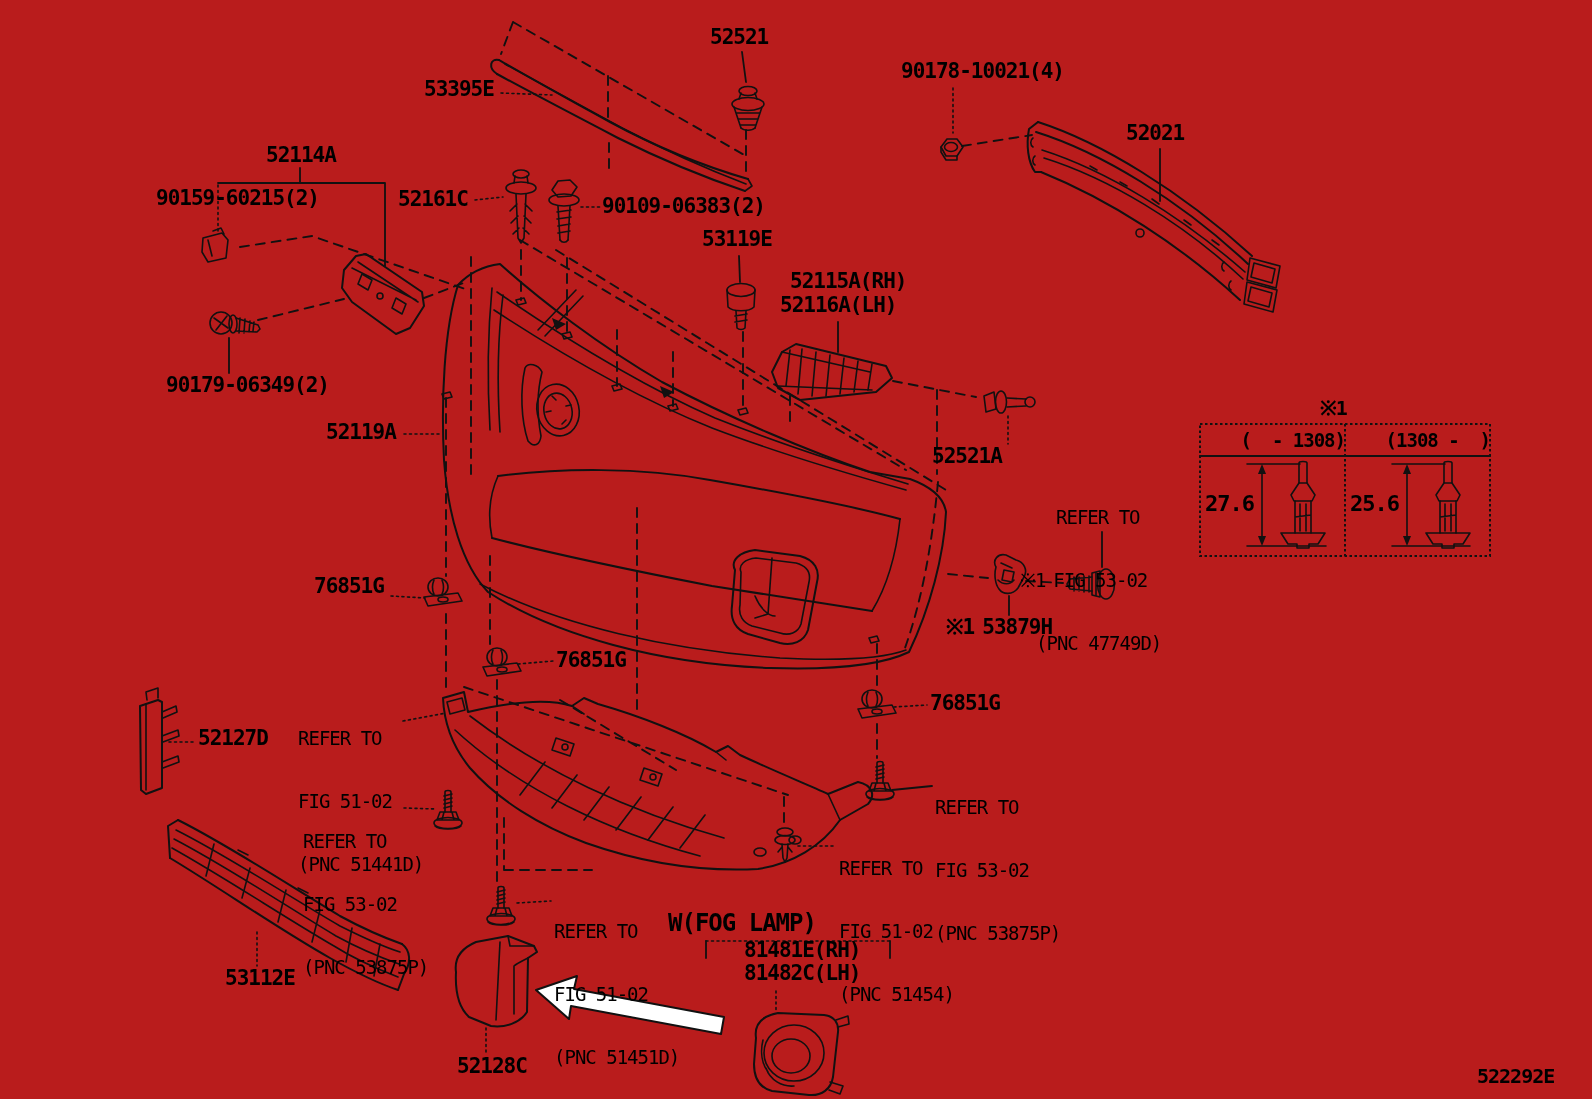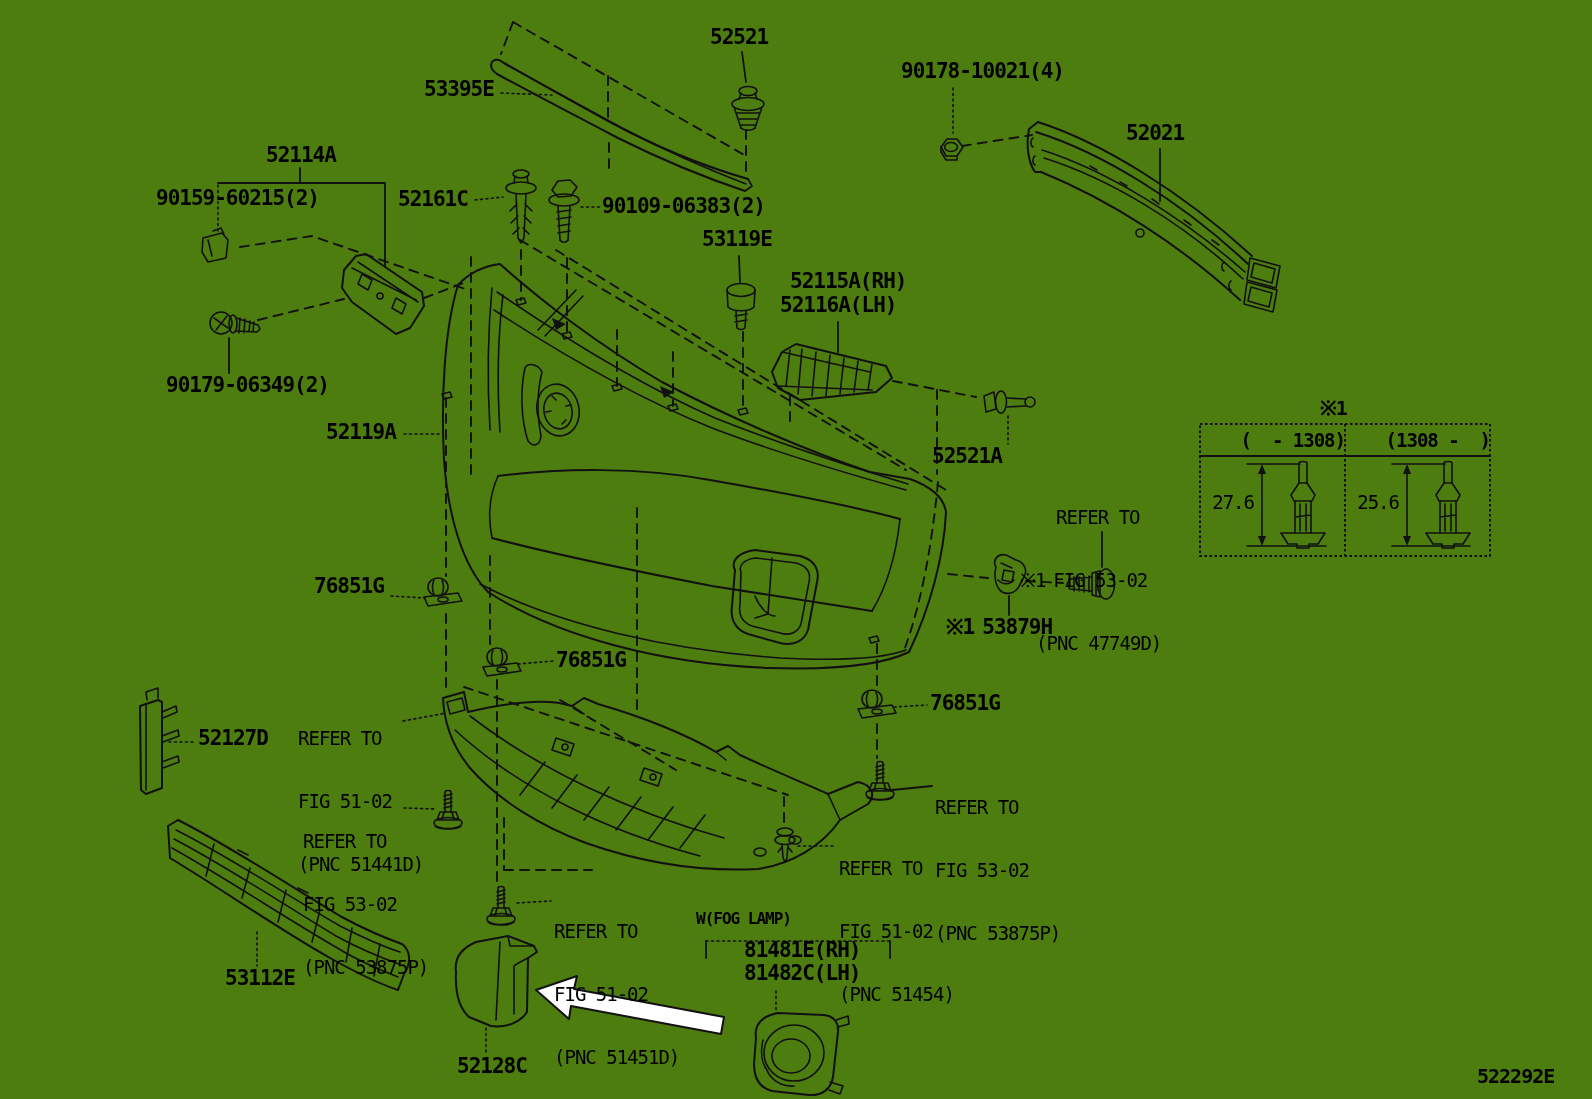--- a/index.html
+++ b/index.html
@@ -1,22 +1,22 @@
 <!DOCTYPE html>
 <html><head>
 <meta charset="utf-8">
 <style>
   html,body{margin:0;padding:0;background:#fff}
-  .stage{position:relative;width:1592px;height:1099px;background:#4d7c0f;overflow:hidden;
+  .stage{position:relative;width:1592px;height:1099px;background:#b91c1c;overflow:hidden;
          font-family:"DejaVu Sans Mono","Liberation Mono",monospace;color:#000}
   .stage svg{position:absolute;left:0;top:0}
   .lbl{position:absolute;font-weight:bold;font-size:21px;line-height:1.0;letter-spacing:-1px;white-space:pre}
   .ref{position:absolute;font-weight:normal;font-size:19px;line-height:21px;letter-spacing:-1px;white-space:pre}
   .hdr{position:absolute;font-weight:bold;font-size:19px;letter-spacing:-1px;text-align:right;white-space:pre}
-  .dim{position:absolute;font-weight:normal;font-size:19px;letter-spacing:-1px;text-align:right;white-space:pre}
+  .dim{position:absolute;font-weight:bold;font-size:22px;letter-spacing:-1px;text-align:right;white-space:pre}
   .mk2{margin-left:8px}
   .s {fill:none;stroke:#111;stroke-width:2;stroke-linecap:round;stroke-linejoin:round}
   .s1{fill:none;stroke:#111;stroke-width:1.6;stroke-linecap:round;stroke-linejoin:round}
   .ld{fill:none;stroke:#111;stroke-width:1.8;stroke-linecap:round}
   .dot{fill:none;stroke:#111;stroke-width:1.6;stroke-dasharray:2 3.5;stroke-linecap:round}
   .dsh{fill:none;stroke:#111;stroke-width:1.9;stroke-dasharray:9 7;stroke-linecap:round}
   .wf{fill:#fff;stroke:#111;stroke-width:2;stroke-linejoin:round}
   .blk{fill:#111;stroke:none}
 </style>
 </head>
@@ -351,21 +351,21 @@
     <div>(PNC 51454)</div>
   </div>
 
   <div class="ref" style="left:554px;top:879px">
     <div>REFER TO</div>
     <div>FIG 51-02</div>
     <div>(PNC 51451D)</div>
   </div>
 
   <div class="lbl" style="left:225px;top:968px">53112E</div>
-  <div class="lbl" style="left:696px;top:911px;font-size:16px">W(FOG LAMP)</div>
+  <div class="lbl" style="left:668px;top:911px;font-size:24px">W(FOG LAMP)</div>
   <div class="lbl" style="left:744px;top:940px">81481E(RH)</div>
   <div class="lbl" style="left:744px;top:963px">81482C(LH)</div>
   <div class="lbl" style="left:457px;top:1056px">52128C</div>
 
   <div class="lbl" style="left:1320px;top:398px;font-size:20px">※1</div>
   <div class="hdr" style="left:1200px;top:429px;width:145px">(  - 1308)</div>
   <div class="hdr" style="left:1345px;top:429px;width:145px">(1308 -  )</div>
   <div class="dim" style="left:1204px;top:491px;width:50px">27.6</div>
   <div class="dim" style="left:1349px;top:491px;width:50px">25.6</div>
 

